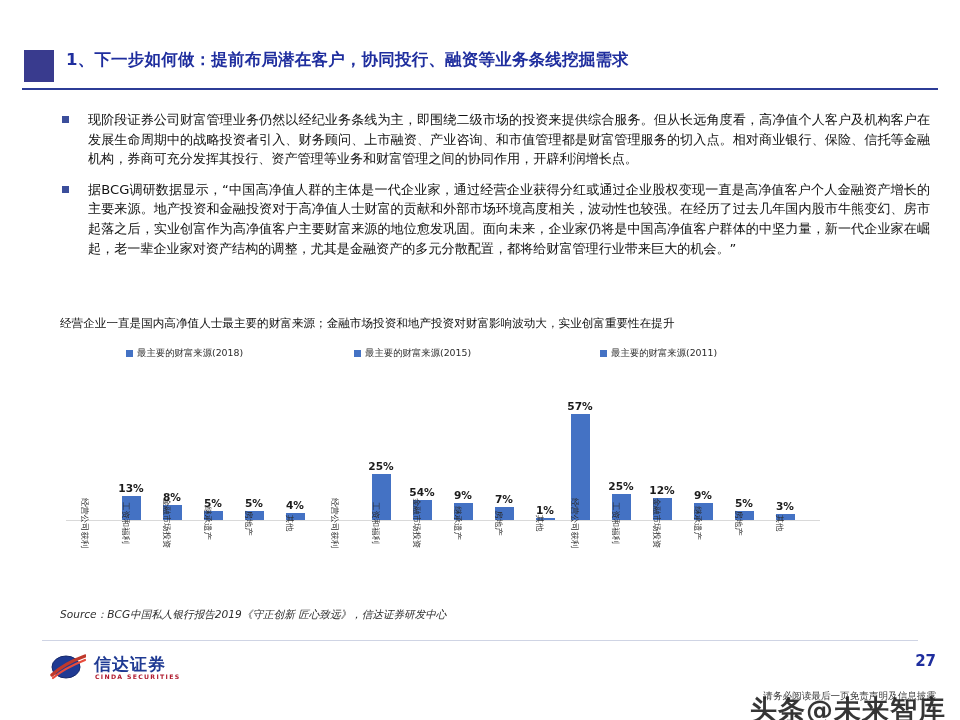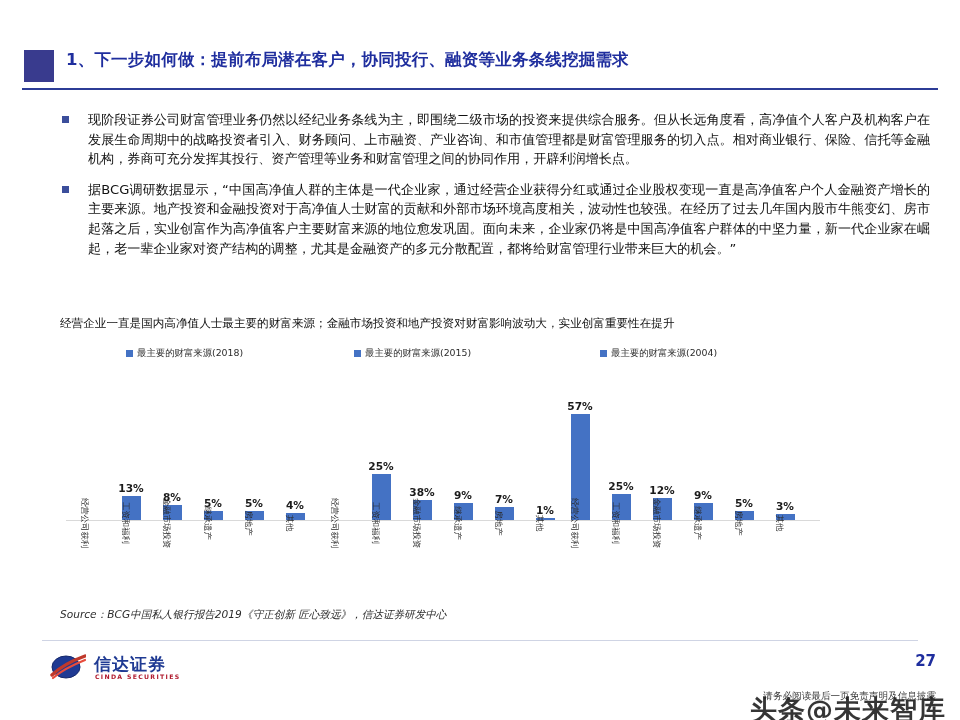--- a/index.html
+++ b/index.html
@@ -304,21 +304,21 @@
   <div class="legend-item legend-0">
     <span class="legend-swatch"></span>
     <span>最主要的财富来源(2018)</span>
   </div>
   <div class="legend-item legend-1">
     <span class="legend-swatch"></span>
     <span>最主要的财富来源(2015)</span>
   </div>
   <div class="legend-item legend-2">
     <span class="legend-swatch"></span>
-    <span>最主要的财富来源(2004)</span>
+    <span>最主要的财富来源(2011)</span>
   </div>
 </div>
 
 <div class="charts">
   <div class="chart-group group-0">
     <div class="plot">
       <div class="axis-line"></div>
         <div class="bar-slot" style="left: 45px;">
           <div class="bar-label">13%</div>
           <div class="bar" style="height: 24.1429px; background: rgb(68, 114, 196);"></div>
@@ -362,21 +362,21 @@
       </div>
   </div>
   <div class="chart-group group-1">
     <div class="plot">
       <div class="axis-line"></div>
         <div class="bar-slot" style="left: 45px;">
           <div class="bar-label">25%</div>
           <div class="bar" style="height: 46.4286px; background: rgb(68, 114, 196);"></div>
         </div>
         <div class="bar-slot" style="left: 86px;">
-          <div class="bar-label">38%</div>
+          <div class="bar-label">54%</div>
           <div class="bar" style="height: 20.4286px; background: rgb(68, 114, 196);"></div>
         </div>
         <div class="bar-slot" style="left: 127px;">
           <div class="bar-label">9%</div>
           <div class="bar" style="height: 16.7143px; background: rgb(68, 114, 196);"></div>
         </div>
         <div class="bar-slot" style="left: 168px;">
           <div class="bar-label">7%</div>
           <div class="bar" style="height: 13px; background: rgb(68, 114, 196);"></div>
         </div>

